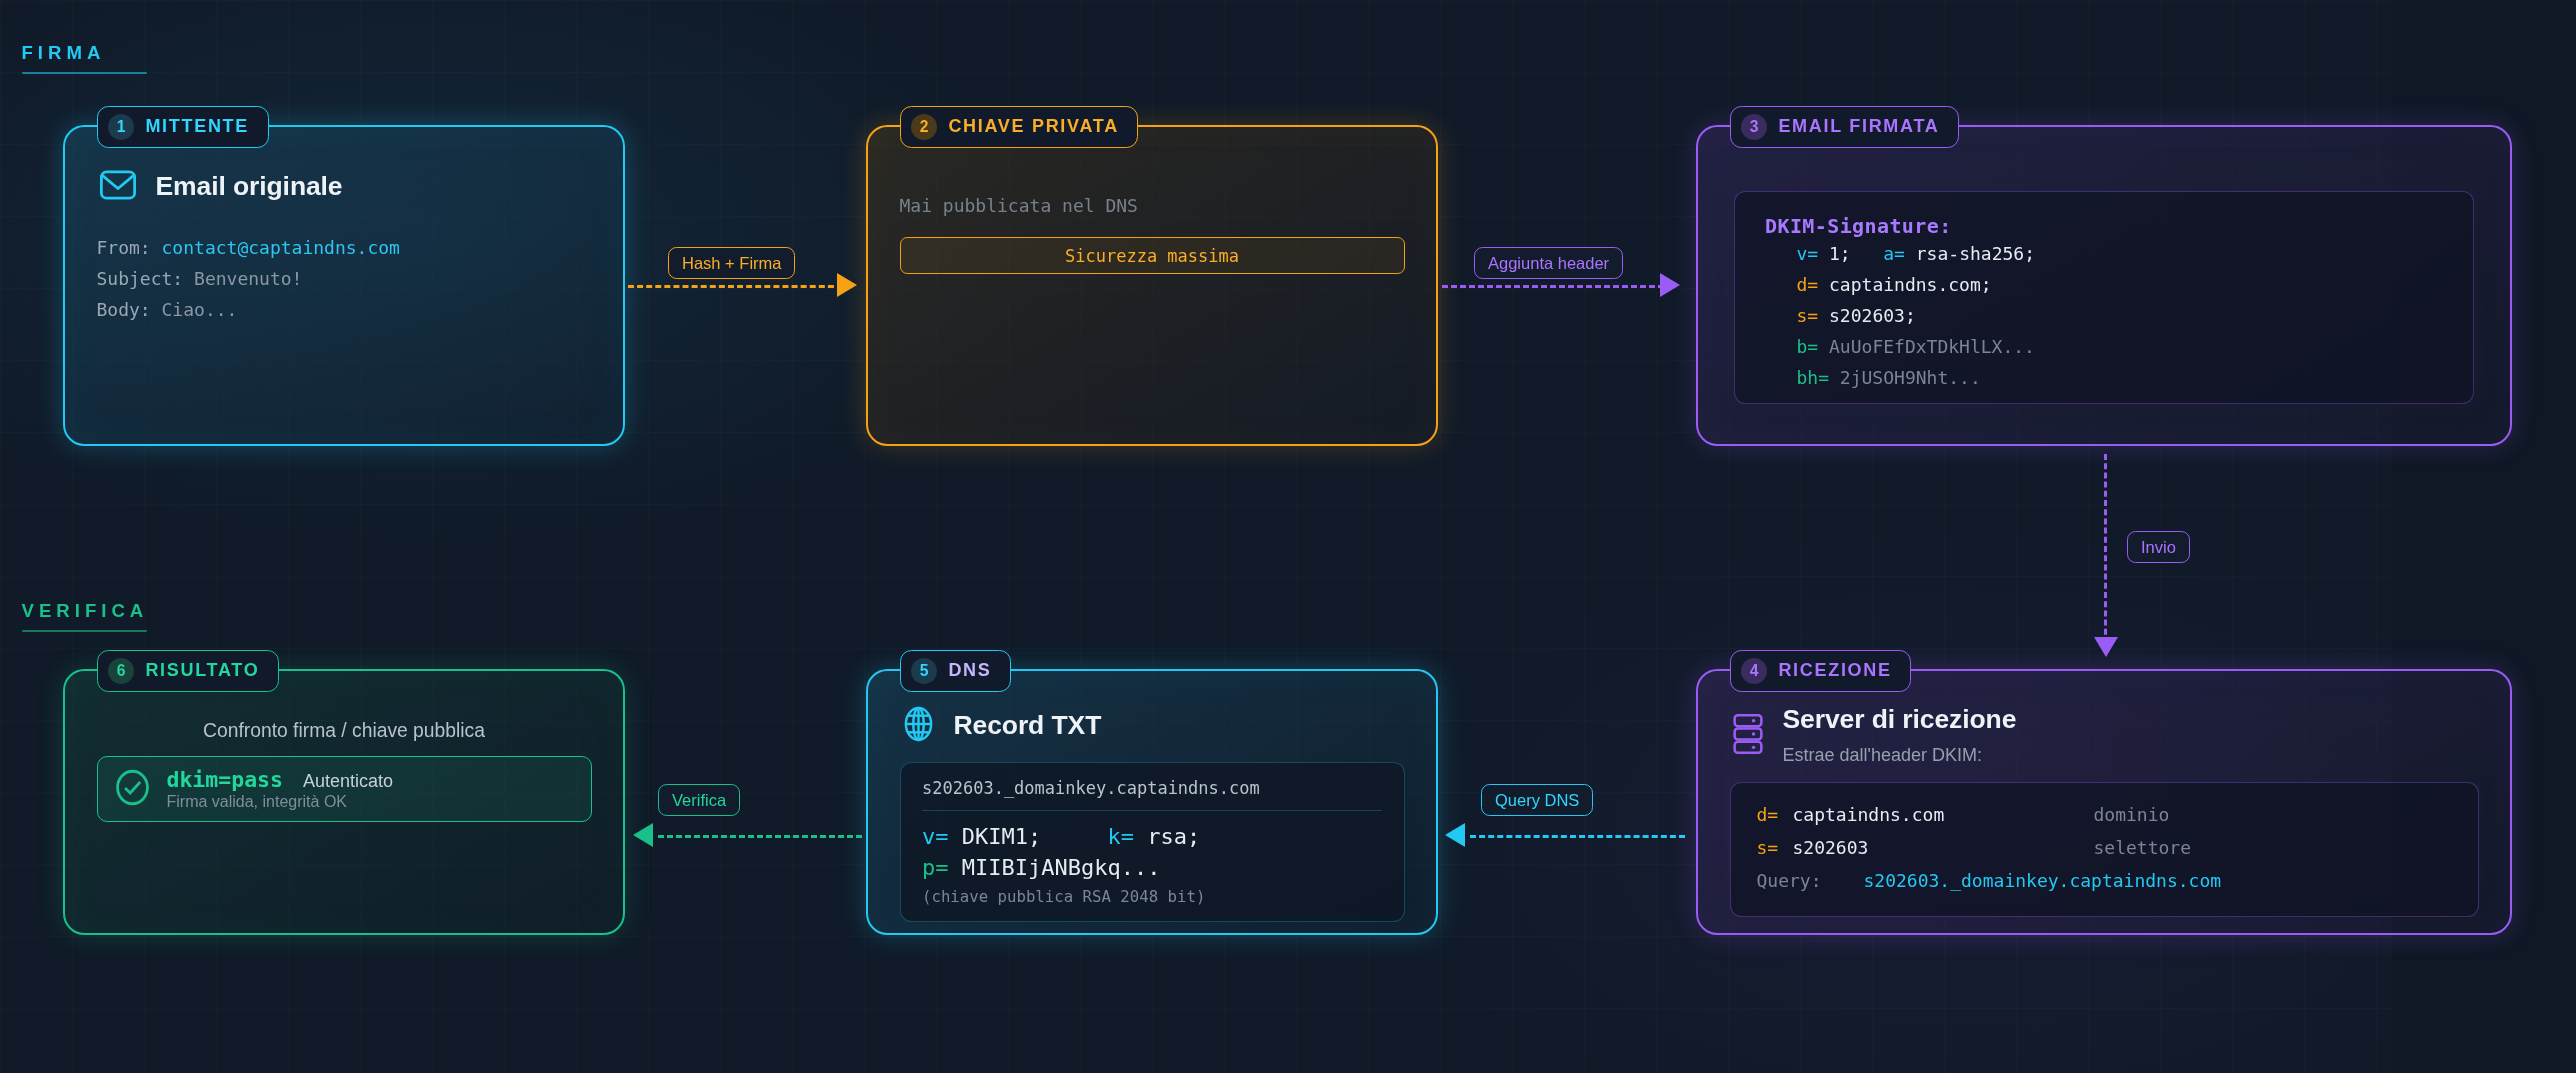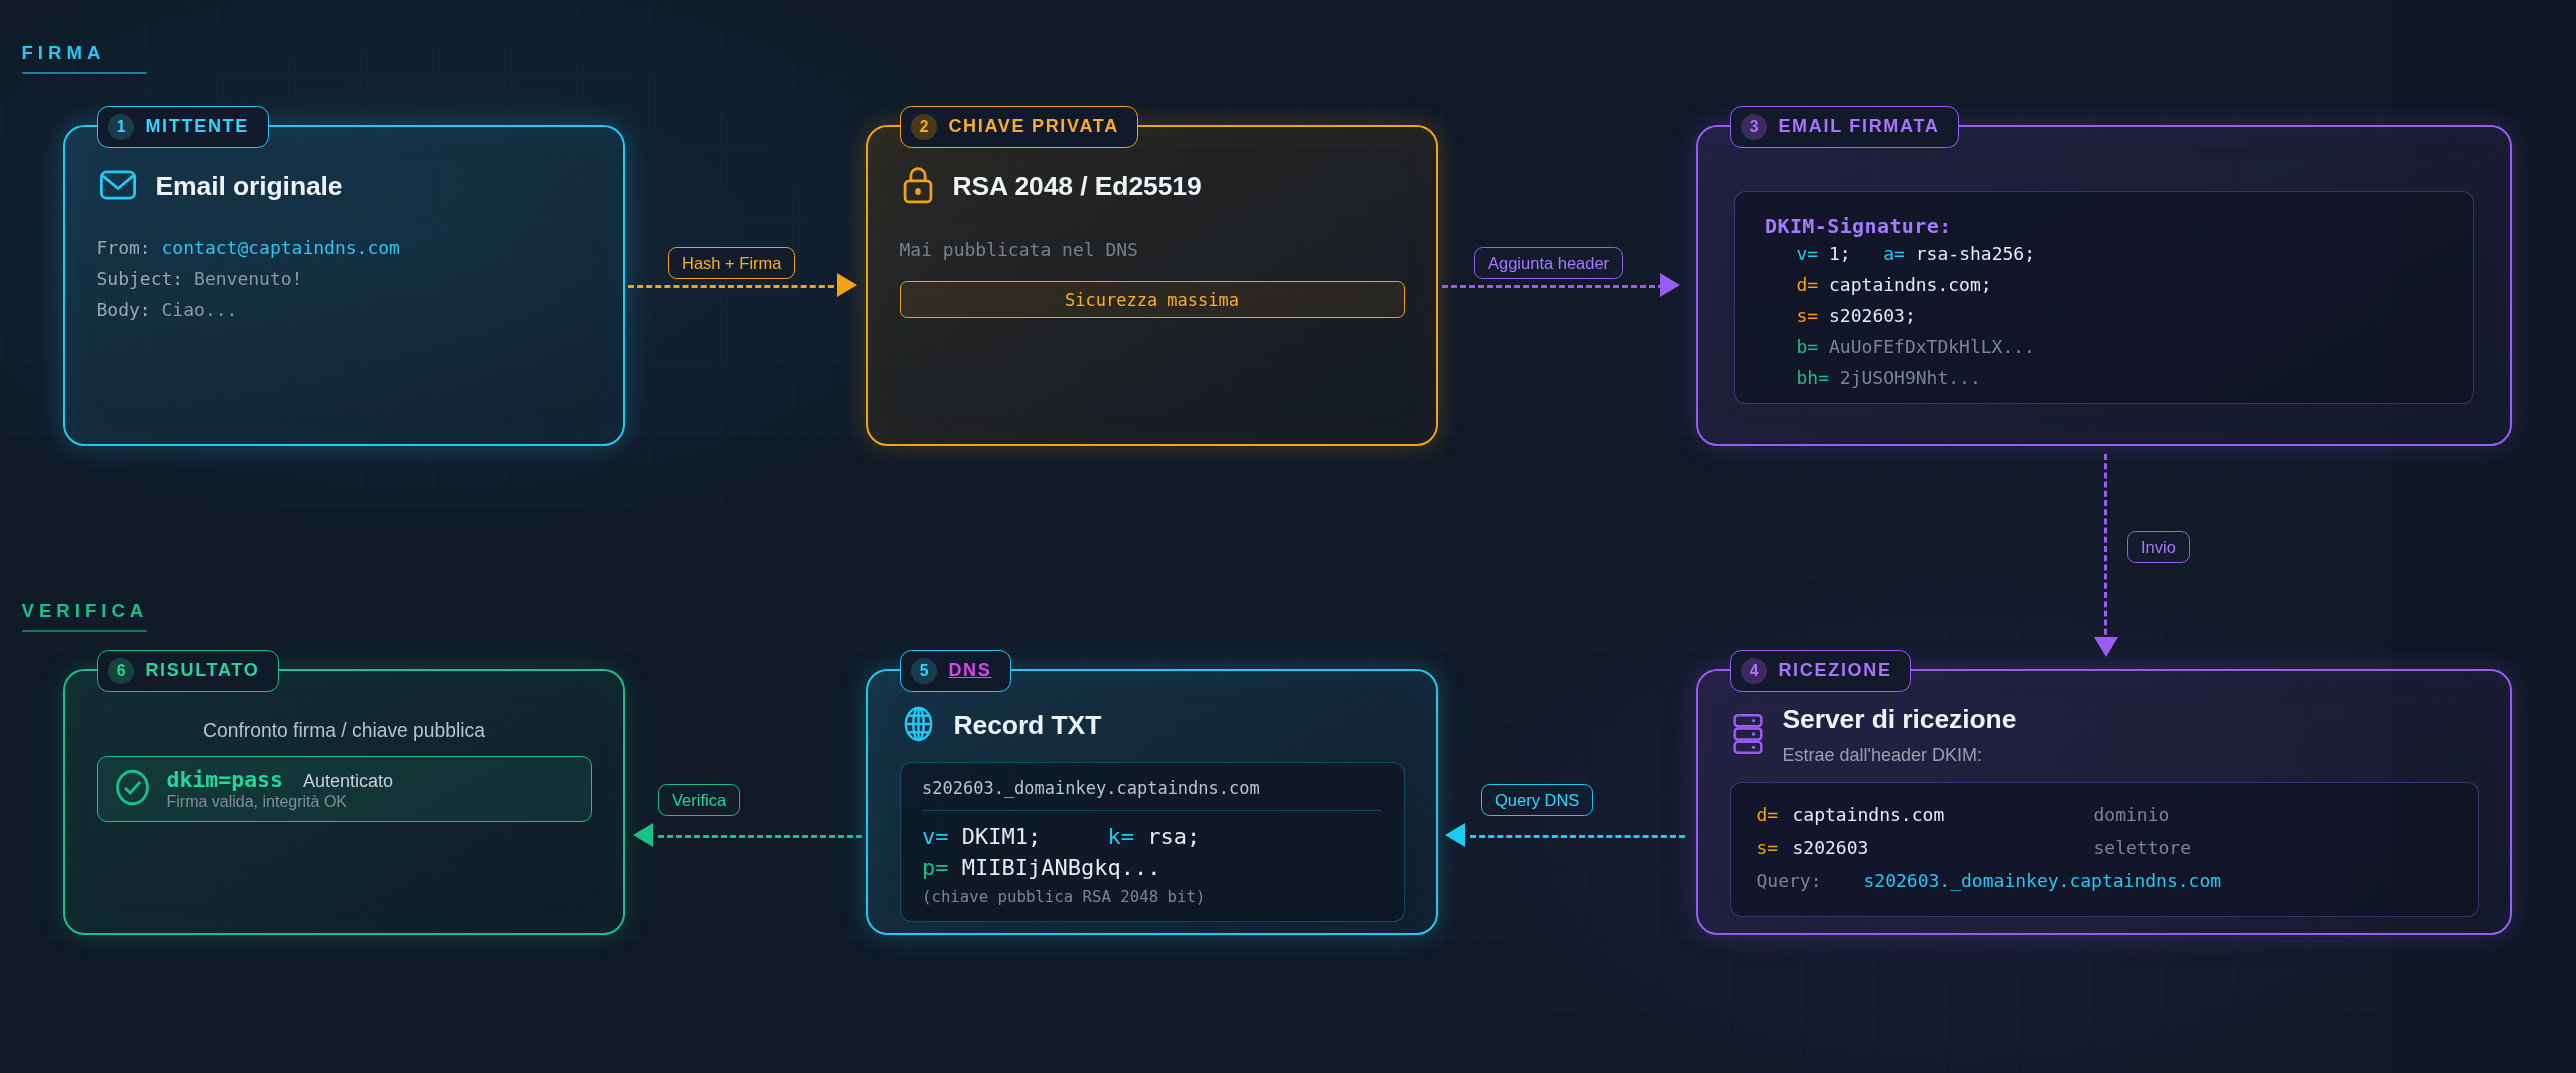--- a/index.html
+++ b/index.html
@@ -171,21 +171,21 @@
 
   
   #card5 {
     left: 866px; top: 669px; width: 572px; height: 266px;
     border-color: #22c9f2;
     background: linear-gradient(150deg, rgba(26,78,104,0.46), rgba(17,36,55,0.30));
     box-shadow: 0 0 27px rgba(34,201,242,0.26), inset 0 0 43px rgba(34,201,242,0.05);
   }
   #card5 .badge { border-color: #22c9f2; }
   #card5 .badge .num { background: #1b3a4c; color: #31d6ff; }
-  #card5 .badge .btxt { color: #d946ef; text-decoration: underline; }
+  #card5 .badge .btxt { color: #c4b5fd; }
   .txtbox {
     margin-top: 15.7px;
     background: rgba(14,22,36,0.78);
     border: 1.1px solid rgba(34,201,242,0.28);
     border-radius: 11.4px;
     padding: 15.7px 21.5px 15.7px 21.5px;
   }
   .txtbox .host {
     font-size: 17px; color: #b9c4d0;
     font-family: "DejaVu Sans Mono", monospace;
@@ -300,30 +300,20 @@
       </div>
     </div>
   </div>
 
   <div class="card" id="card2">
     <div class="badge">
       <span class="num">2</span>
       <span class="btxt">CHIAVE PRIVATA</span>
     </div>
     <div class="card-inner">
-      <div class="row-title">
-        <span>
-          <svg width="36" height="42" viewBox="0 0 22 26" fill="none" stroke="#f5a214" stroke-width="1.7">
-            <rect x="3" y="10.5" width="16" height="13" rx="2.5"></rect>
-            <path d="M6.6 10.5 V7.2 a4.4 4.4 0 0 1 8.8 0 V10.5"></path>
-            <ellipse cx="11" cy="17" rx="1.7" ry="2.2" fill="#f5a214" stroke="none"></ellipse>
-          </svg>
-        </span>
-        <h2>RSA 2048 / Ed25519</h2>
-      </div>
       <div class="k2-lines">
         <div class="l l2">Mai pubblicata nel DNS</div>
         <div class="pill-sec">Sicurezza massima</div>
       </div>
     </div>
   </div>
 
   <div class="card" id="card3">
     <div class="badge">
       <span class="num">3</span>

